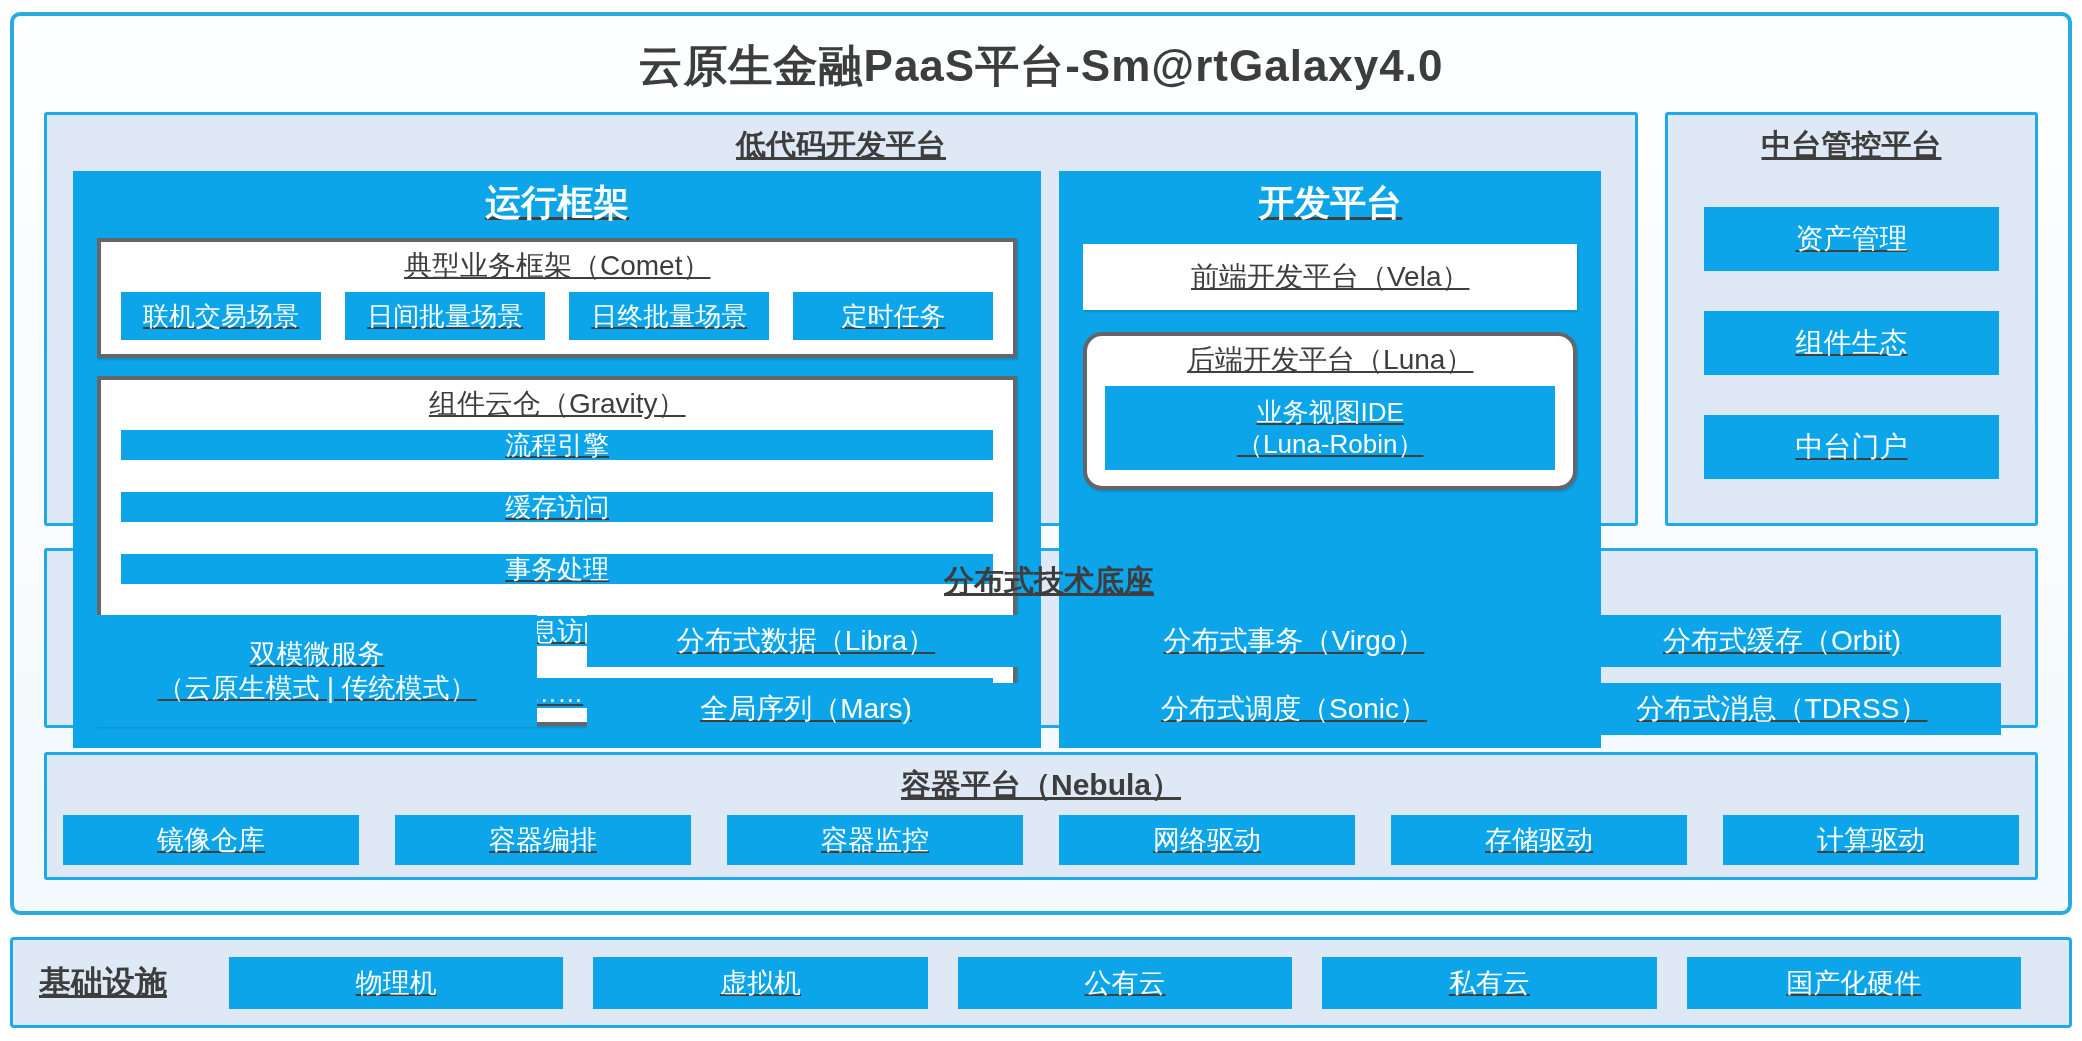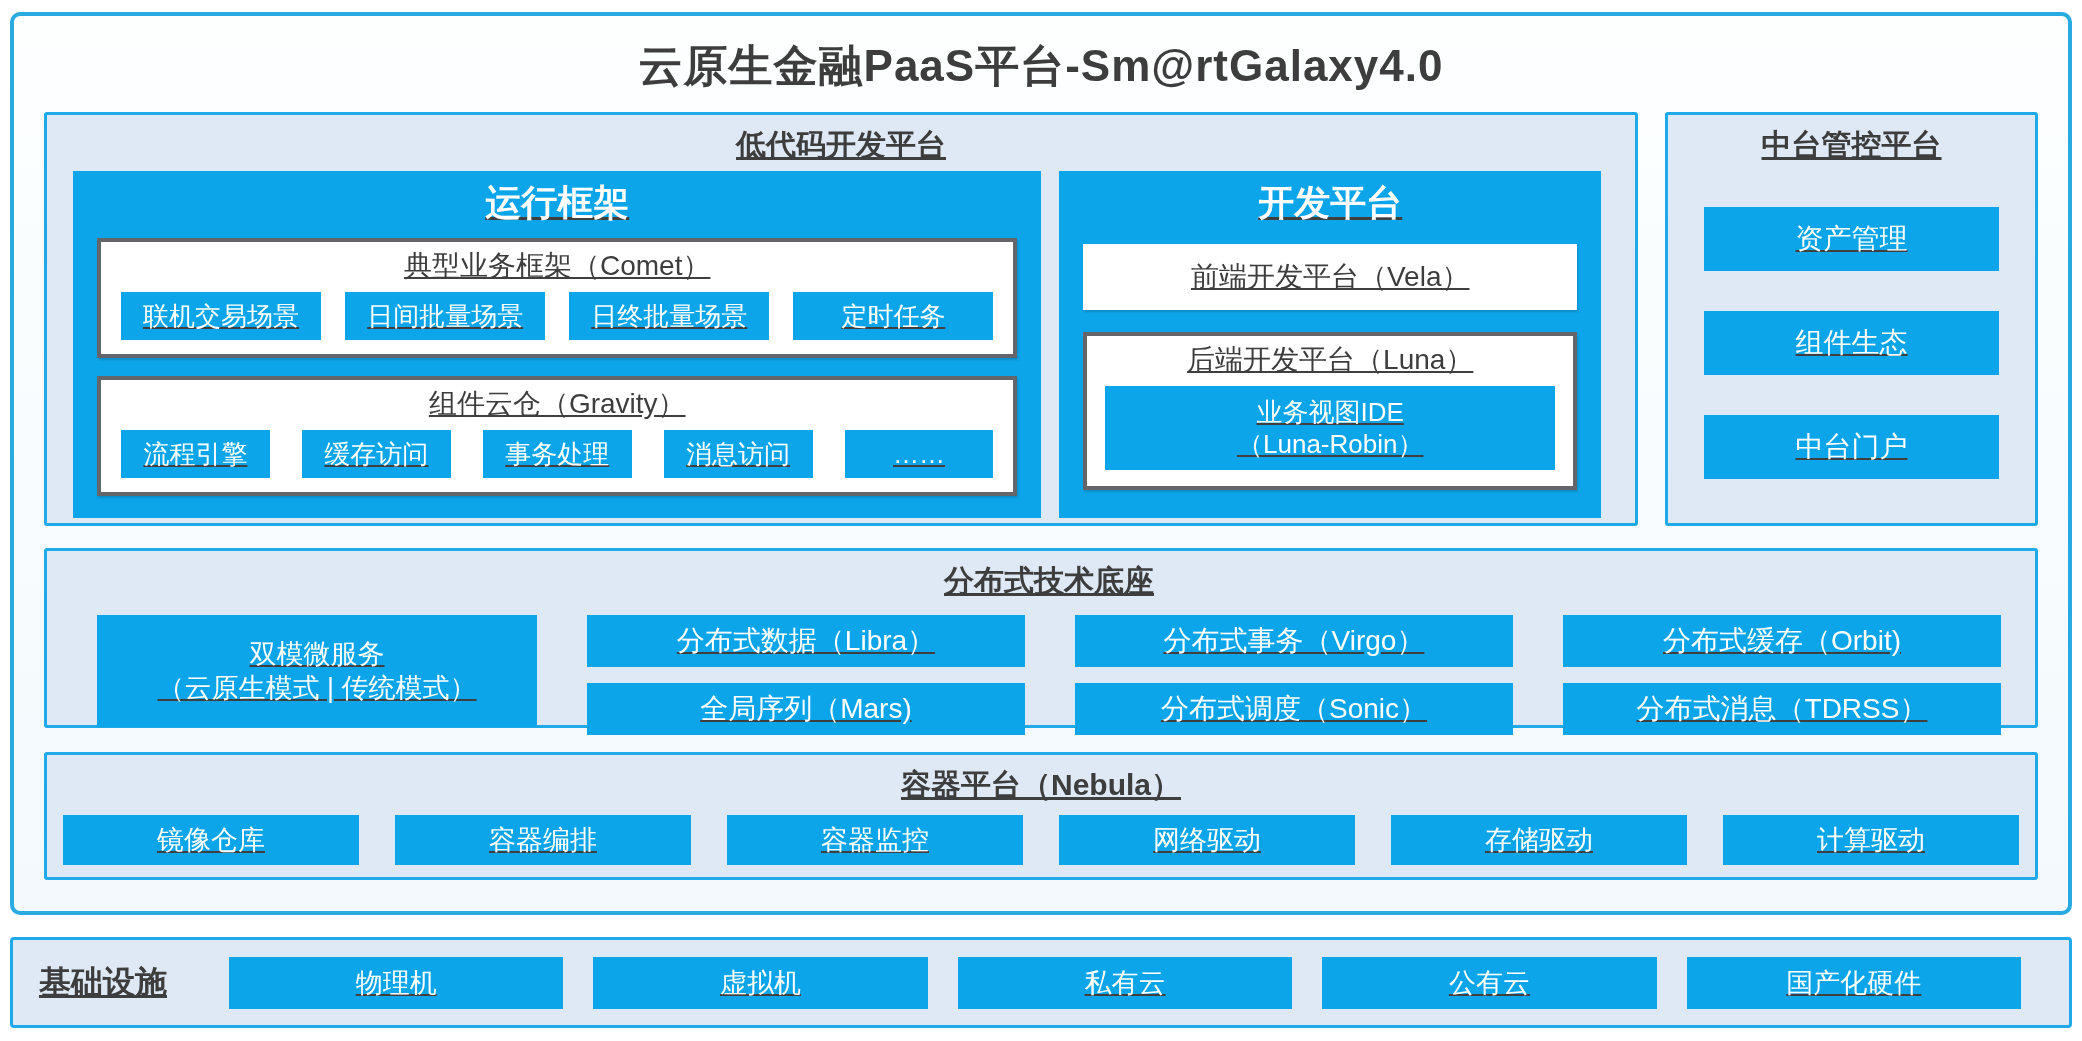--- a/index.html
+++ b/index.html
@@ -67,32 +67,32 @@
   }
   .btn{
     background:#0ca5e9;color:#ffffff;
     display:flex;flex-direction:column;
     align-items:center;justify-content:center;
     font-size:26px;line-height:30px;text-align:center;
     box-sizing:border-box;
   }
   .btn-row{display:flex;gap:24px;padding:0 20px;}
   .comet .btn-row .btn,.gravity .btn-row .btn{flex:1;height:48px;}
-  .gravity .btn-row{gap:32px;}
+  .gravity .btn-row{gap:32px;flex-direction:column;}
   .white-box.comet,.white-box.gravity{flex:0 0 auto;}
   .white-box.gravity{margin-top:18px;}
   .white-box.comet{padding-bottom:14px;}
   .white-box.gravity{padding-bottom:14px;}
   
   .white-box.vela{
     height:66px;margin-top:6px;
     display:flex;align-items:center;justify-content:center;
     font-size:28px;color:#3d3d3d;
   }
-  .white-box.luna{margin-top:22px;padding-bottom:16px;}
+  .white-box.luna{margin-top:22px;padding-bottom:16px;border-radius:19px;}
   .luna-row{display:flex;gap:22px;padding:0 18px;}
   .luna-row .btn{flex:1;height:84px;font-size:26px;line-height:32px;}
   
   .mgmt{flex:0 0 373px;display:flex;flex-direction:column;}
   .mgmt-body{
     flex:1;display:flex;flex-direction:column;
     justify-content:space-between;
     padding:36px 36px 44px;box-sizing:border-box;
   }
   .mgmt-body .btn{height:64px;font-size:28px;}
@@ -219,16 +219,16 @@
       <div class="btn">存储驱动</div>
       <div class="btn">计算驱动</div>
     </div>
   </section>
 </div>
 
 <section class="panel infra">
   <div class="infra-label">基础设施</div>
   <div class="btn">物理机</div>
   <div class="btn">虚拟机</div>
+  <div class="btn">公有云</div>
   <div class="btn">私有云</div>
-  <div class="btn">公有云</div>
   <div class="btn">国产化硬件</div>
 </section>
 
 </body></html>

